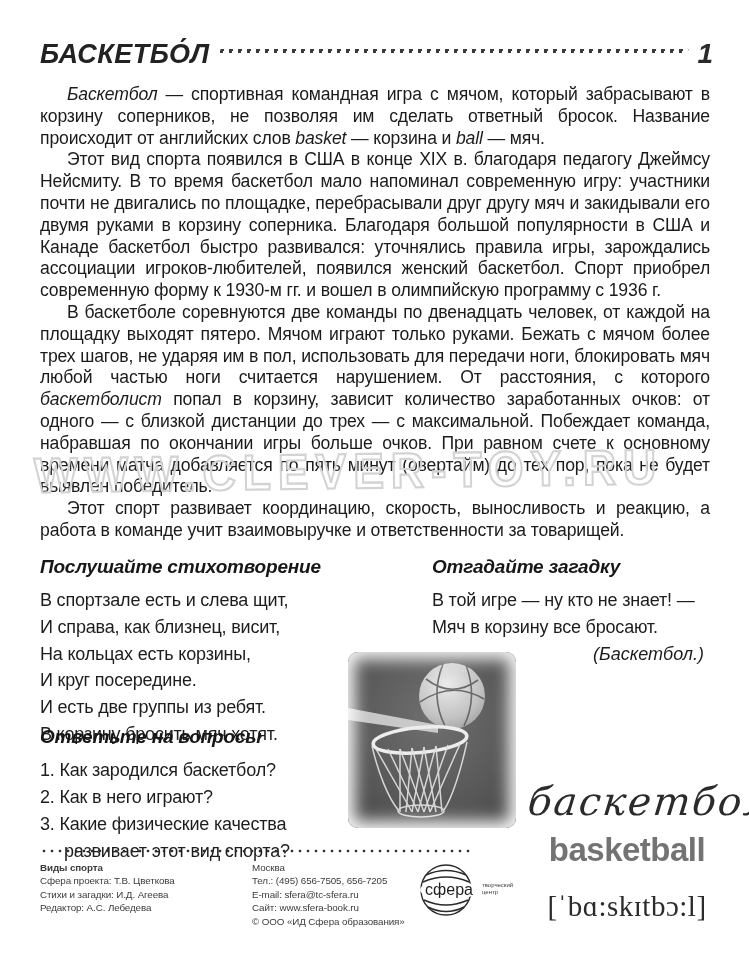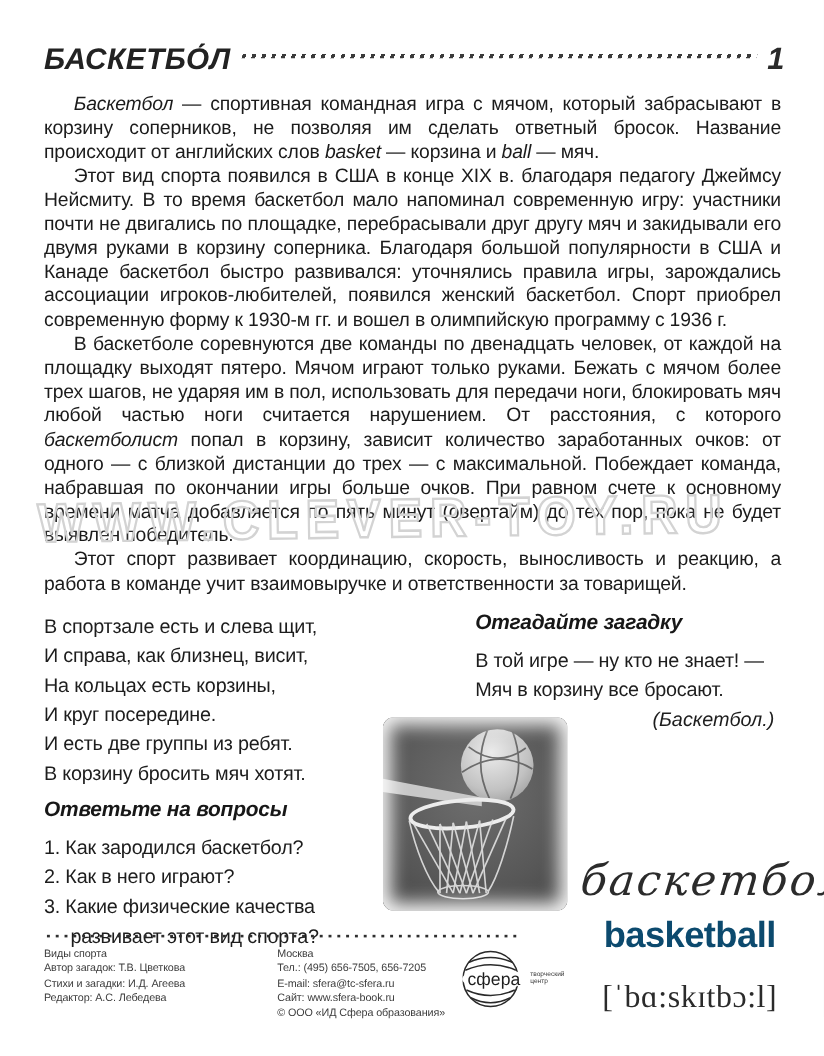--- a/index.html
+++ b/index.html
@@ -84,41 +84,41 @@
   }
 
   
   .vocab{position:absolute;left:528px;top:779px;width:198px;text-align:center;}
   .vocab-handwritten{
     font-family:"DejaVu Serif", serif;font-style:italic;
     font-size:39px;line-height:46px;letter-spacing:2px;color:#2b2b2b;
     transform:skewX(-6deg);
   }
   .vocab-english{
-    font-size:33px;line-height:36px;font-weight:bold;color:#0c4a6e;
+    font-size:33px;line-height:36px;font-weight:bold;color:#737373;
     letter-spacing:-0.5px;margin-top:7px;
   }
   .vocab-transcription{
     font-family:"Liberation Serif", serif;
     font-size:29px;line-height:36px;color:#2b2b2b;margin-top:20px;
     letter-spacing:.5px;
   }
 
   
   .footer-rule{
     position:absolute;left:40px;top:849px;width:430px;height:4px;
     background-image:radial-gradient(circle,#2f2f2f 1.5px,transparent 1.6px);
     background-size:8px 4px;background-repeat:repeat-x;
   }
   .footer{position:absolute;left:40px;top:861px;width:500px;height:78px;color:#3c3c3c;}
   .footer-col{position:absolute;top:0;}
   .footer-series{left:0;width:215px;}
   .footer-contacts{left:212px;width:175px;}
   .footer-line{font-size:9.8px;line-height:13.4px;letter-spacing:-0.1px;white-space:nowrap;}
-  .footer-series-title{font-weight:normal;}
+  .footer-series-title{font-weight:bold;}
   .footer-logo{left:378px;top:1px;}
 </style>
 </head>
 <body>
 
 <div class="page">
 
   <div class="header">
     <div class="page-title">БАСКЕТБО́Л</div>
     <div class="dotted-leader"></div>
@@ -128,20 +128,21 @@
   <div class="article">
       <p><i>Баскетбол</i> — спортивная командная игра с мячом, который забрасывают в корзину соперников, не позволяя им сделать ответный бросок. Название происходит от английских слов <i>basket</i> — корзина и <i>ball</i> — мяч.</p>
       <p>Этот вид спорта появился в США в конце XIX в. благодаря педагогу Джеймсу Нейсмиту. В то время баскетбол мало напоминал современную игру: участники почти не двигались по площадке, перебрасывали друг другу мяч и закидывали его двумя руками в корзину соперника. Благодаря большой популярности в США и Канаде баскетбол быстро развивался: уточнялись правила игры, зарождались ассоциации игроков-любителей, появился женский баскетбол. Спорт приобрел современную форму к 1930-м гг. и вошел в олимпийскую программу с 1936 г.</p>
       <p>В баскетболе соревнуются две команды по двенадцать человек, от каждой на площадку выходят пятеро. Мячом играют только руками. Бежать с мячом более трех шагов, не ударяя им в пол, использовать для передачи ноги, блокировать мяч любой частью ноги считается нарушением. От расстояния, с которого <i>баскетболист</i> попал в корзину, зависит количество заработанных очков: от одного — с близкой дистанции до трех — с максимальной. Побеждает команда, набравшая по окончании игры больше очков. При равном счете к основному времени матча добавляется по пять минут (овертайм) до тех пор, пока не будет выявлен победитель.</p>
       <p>Этот спорт развивает координацию, скорость, выносливость и реакцию, а работа в команде учит взаимовыручке и ответственности за товарищей.</p>
     </div>
 
   <div class="watermark">WWW.CLEVER-TOY.RU</div>
 
   <div class="poem">
+    <div class="section-heading">Послушайте стихотворение</div>
     <div class="poem-line">В спортзале есть и слева щит,</div>
     <div class="poem-line">И справа, как близнец, висит,</div>
     <div class="poem-line">На кольцах есть корзины,</div>
     <div class="poem-line">И круг посередине.</div>
     <div class="poem-line">И есть две группы из ребят.</div>
     <div class="poem-line">В корзину бросить мяч хотят.</div>
   </div>
 
   <div class="riddle">
     <div class="section-heading">Отгадайте загадку</div>
@@ -209,21 +210,21 @@
   <div class="vocab">
     <div class="vocab-handwritten">баскетбол</div>
     <div class="vocab-english">basketball</div>
     <div class="vocab-transcription">[ˈbɑ:skɪtbɔ:l]</div>
   </div>
 
   <div class="footer-rule"></div>
   <div class="footer">
     <div class="footer-col footer-series">
       <div class="footer-line footer-series-title">Виды спорта</div>
-      <div class="footer-line">Автор загадок: Т.В. Цветкова</div>
+      <div class="footer-line">Сфера проекта: Т.В. Цветкова</div>
       <div class="footer-line">Стихи и загадки: И.Д. Агеева</div>
       <div class="footer-line">Редактор: А.С. Лебедева</div>
     </div>
     <div class="footer-col footer-contacts">
       <div class="footer-line">Москва</div>
       <div class="footer-line">Тел.: (495) 656-7505, 656-7205</div>
       <div class="footer-line">E-mail: sfera@tc-sfera.ru</div>
       <div class="footer-line">Сайт: www.sfera-book.ru</div>
       <div class="footer-line">© ООО «ИД Сфера образования»</div>
     </div>

